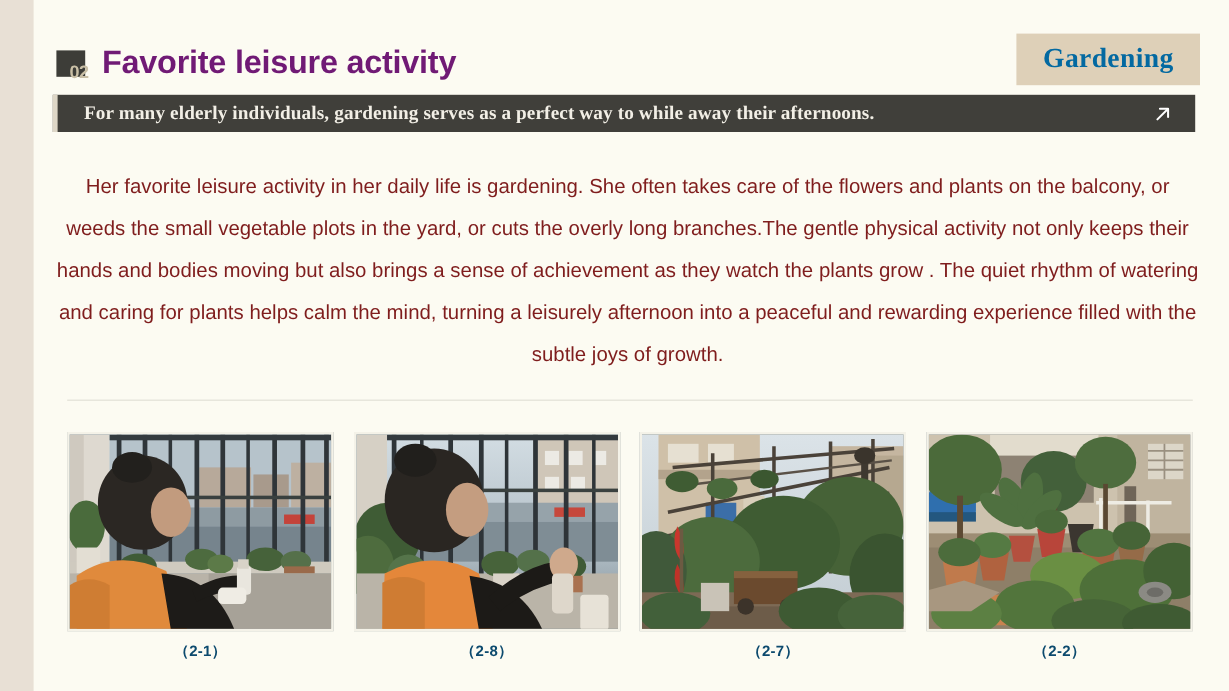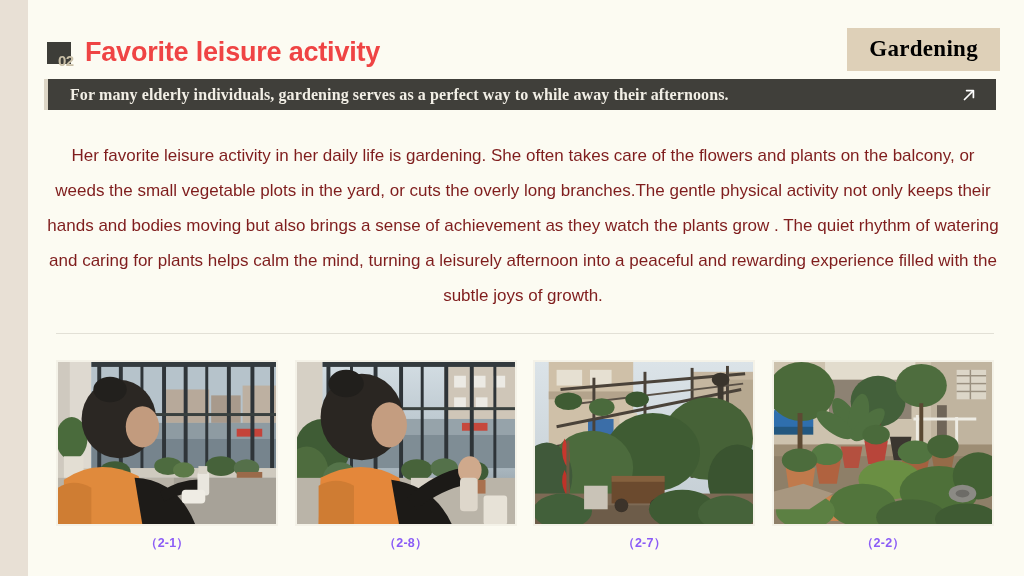--- a/index.html
+++ b/index.html
@@ -64,38 +64,38 @@
     font-weight: 700;
     color: #c9bfa6;
     letter-spacing: -0.5px;
     line-height: 1;
     white-space: nowrap;
   }
 
   #page-title {
     font-size: 27px;
     font-weight: 700;
-    color: #ef4444;
+    color: #701a75;
     line-height: 1;
     margin-left: 14px;
     margin-bottom: 2px;
     white-space: nowrap;
     letter-spacing: -0.2px;
     text-align: center;
   }
 
   #topic-badge {
     position: absolute;
     right: 0; top: 6px;
     background: #ded0b8;
     padding: 8px 22px 9px 22px;
     font-family: "Liberation Serif", serif;
     font-size: 23px;
     font-weight: 700;
-    color: #000000;
+    color: #0369a1;
     letter-spacing: 0.3px;
     white-space: nowrap;
   }
 
   
   #banner {
     position: absolute;
     left: 44px; top: 79px;
     width: 952px;
     height: 31px;
@@ -184,21 +184,21 @@
   .photo-canvas {
     position: absolute;
     inset: 0;
     display: block;
   }
 
   .photo-caption {
     margin-top: 9px;
     font-size: 12.5px;
     font-weight: 700;
-    color: #8b5cf6;
+    color: #0c4a6e;
     letter-spacing: 0.2px;
   }
 </style>
 </head>
 <body>
 
 <div id="slide">
 
   <div id="left-strip"></div>
 

